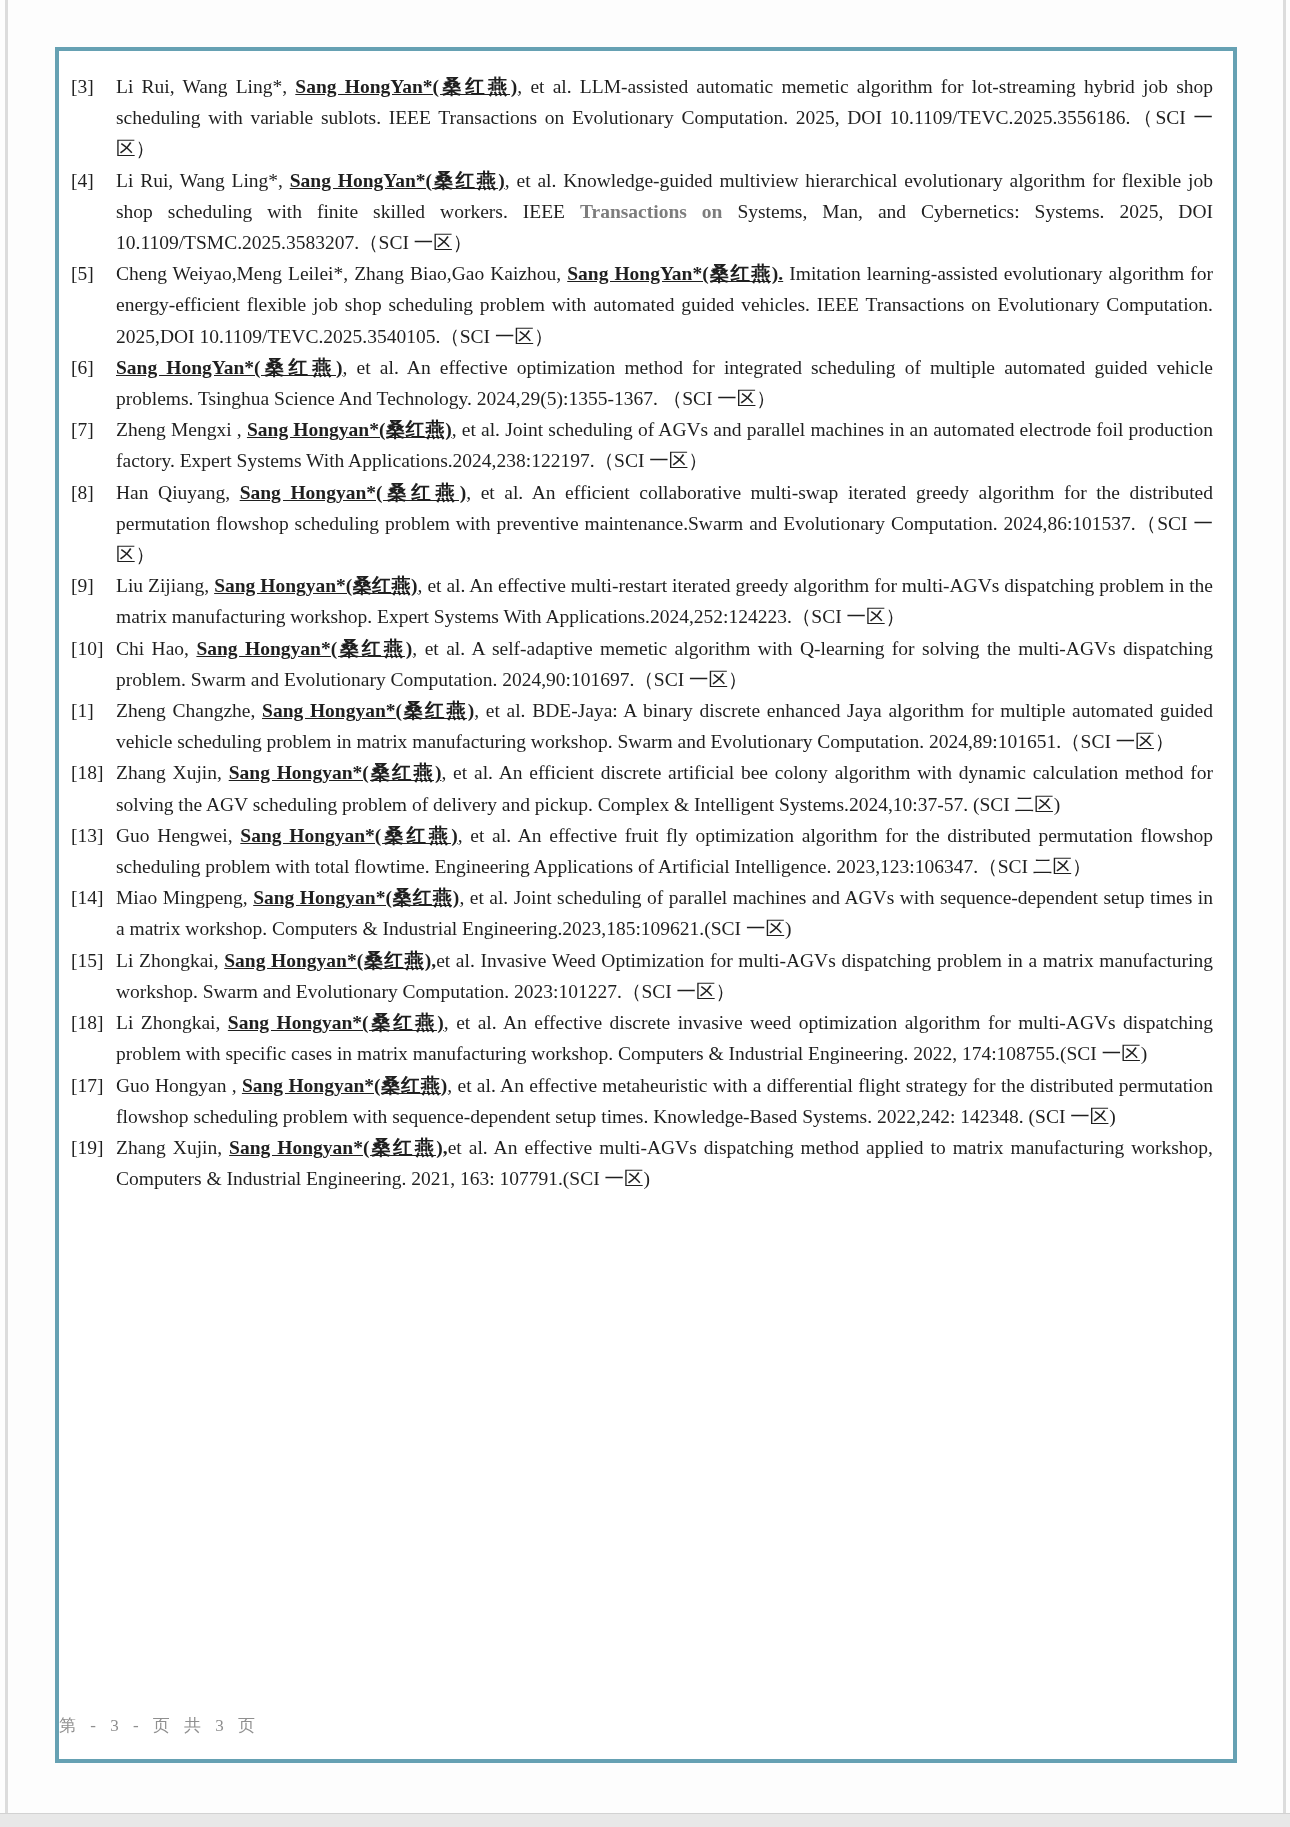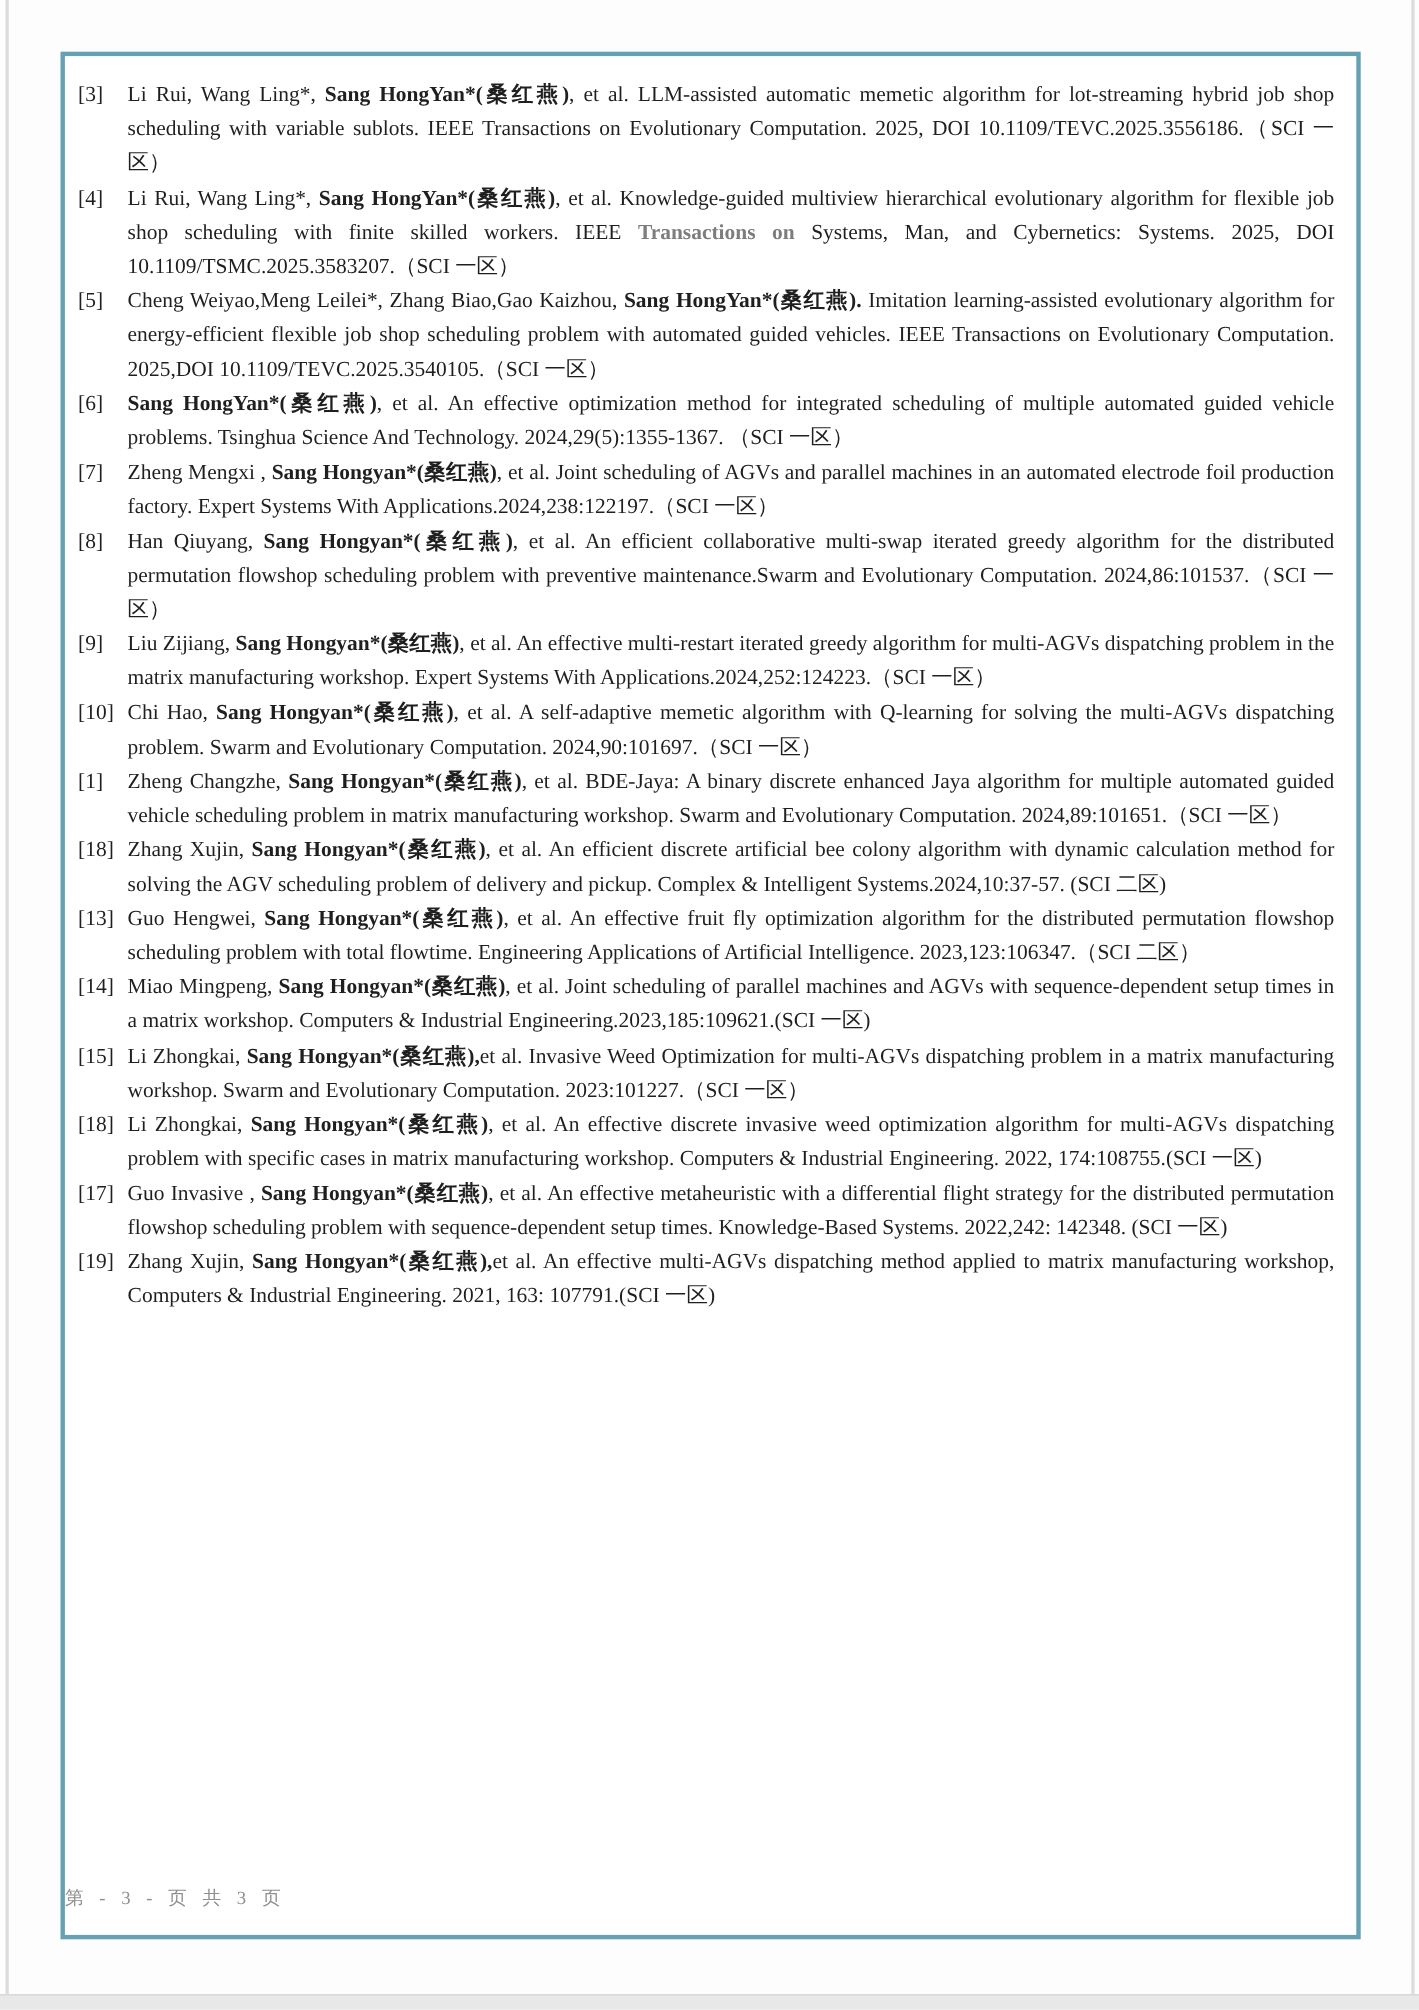--- a/index.html
+++ b/index.html
@@ -35,21 +35,21 @@
     line-height: 31.2px;
   }
   .ref .marker {
     position: absolute; left: 2px; top: 0;
     white-space: nowrap;
   }
   .ref .body {
     text-align: justify;
     text-justify: inter-word;
   }
-  .bold { font-weight: bold; }
+  .bold { font-weight: bold; text-decoration: underline; }
   .muted { color: #7d7d7d; font-weight: bold; }
   .footer {
     position: absolute; left: 0; width: 100%; bottom: 22px;
     font-size: 17px;
     color: #8f8f8f;
     letter-spacing: 5px;
   }
 </style>
 </head>
 <body>
@@ -112,21 +112,21 @@
       <div class="ref">
         <span class="marker">[15]</span>
         <div class="body"><span>Li Zhongkai, </span><span class="bold">Sang Hongyan*(桑红燕),</span><span>et al. Invasive Weed Optimization for multi-AGVs dispatching problem in a matrix manufacturing workshop. Swarm and Evolutionary Computation. 2023:101227.（SCI 一区）</span></div>
       </div>
       <div class="ref">
         <span class="marker">[18]</span>
         <div class="body"><span>Li Zhongkai, </span><span class="bold">Sang Hongyan*(桑红燕)</span><span>, et al. An effective discrete invasive weed optimization algorithm for multi-AGVs dispatching problem with specific cases in matrix manufacturing workshop. Computers &amp; Industrial Engineering. 2022, 174:108755.(SCI 一区)</span></div>
       </div>
       <div class="ref">
         <span class="marker">[17]</span>
-        <div class="body"><span>Guo Invasive , </span><span class="bold">Sang Hongyan*(桑红燕)</span><span>, et al. An effective metaheuristic with a differential flight strategy for the distributed permutation flowshop scheduling problem with sequence-dependent setup times. Knowledge-Based Systems. 2022,242: 142348. (SCI 一区)</span></div>
+        <div class="body"><span>Guo Hongyan , </span><span class="bold">Sang Hongyan*(桑红燕)</span><span>, et al. An effective metaheuristic with a differential flight strategy for the distributed permutation flowshop scheduling problem with sequence-dependent setup times. Knowledge-Based Systems. 2022,242: 142348. (SCI 一区)</span></div>
       </div>
       <div class="ref">
         <span class="marker">[19]</span>
         <div class="body"><span>Zhang Xujin, </span><span class="bold">Sang Hongyan*(桑红燕),</span><span>et al. An effective multi-AGVs dispatching method applied to matrix manufacturing workshop, Computers &amp; Industrial Engineering. 2021, 163: 107791.(SCI 一区)</span></div>
       </div>
     </div>
   <div class="footer">第 - 3 - 页 共 3 页</div>
 </div>
 
 </body></html>

